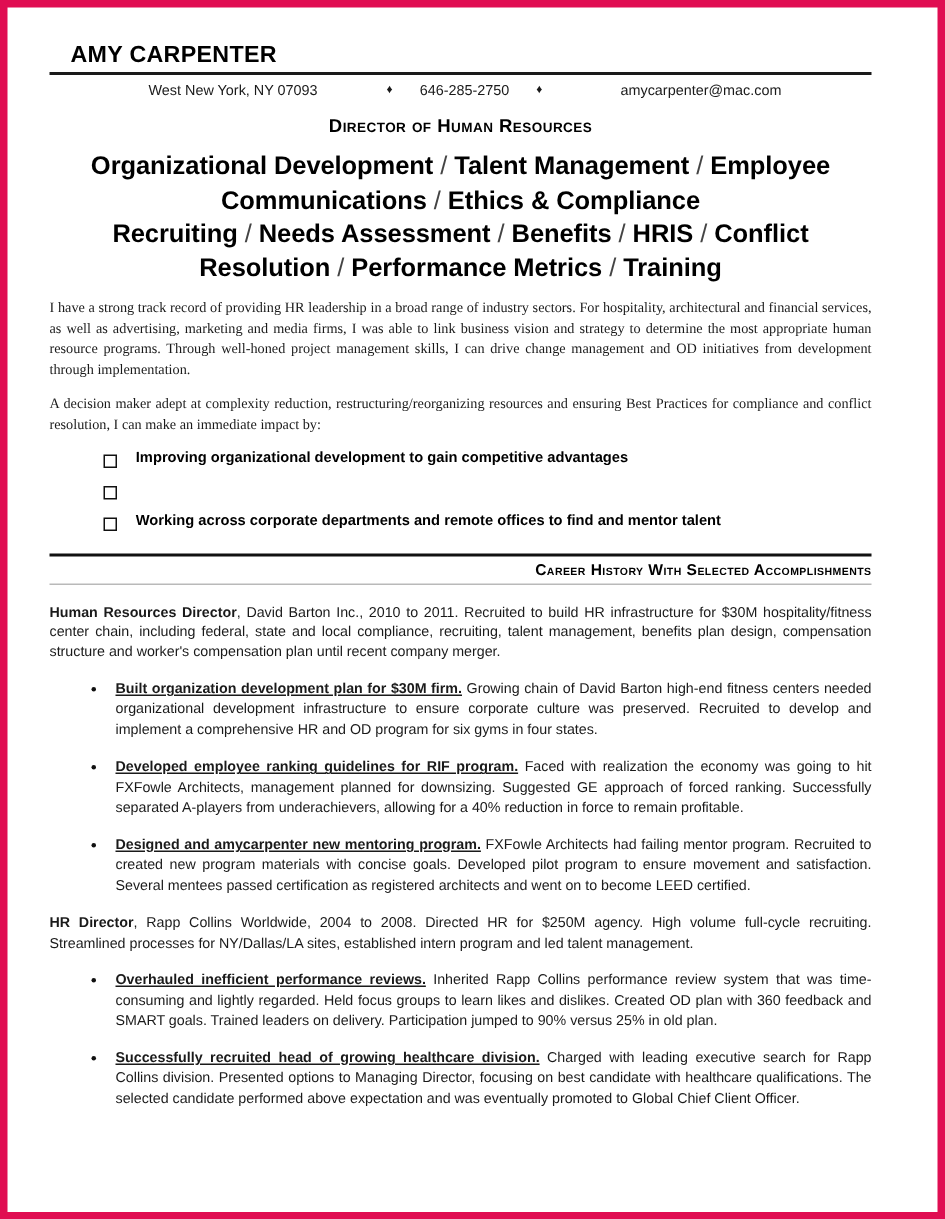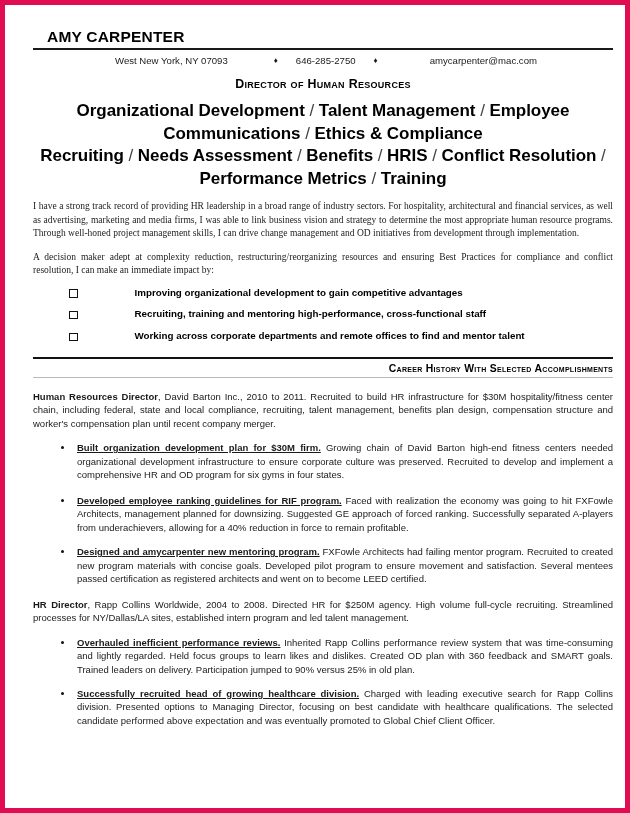--- a/index.html
+++ b/index.html
@@ -15,21 +15,21 @@
     overflow: hidden;
   }
 
   
   .page {
     box-sizing: border-box;
     width: 630px;
     height: 813px;
     border: 5px solid #e00d52;
     background: #ffffff;
-    padding: 22px 12px 0 28px;
+    padding: 22px 44px 0 28px;
   }
 
   
   .name-row {
     border-bottom: 2px solid #1a1a1a;
     padding-bottom: 1px;
   }
   .name {
     font-size: 15.5px;
     font-weight: bold;
@@ -89,27 +89,26 @@
   }
 
   
   .sq-list {
     margin: 9px 0 0 0;
     padding: 0;
     list-style: none;
   }
   .sq-item {
     display: flex;
-    align-items: flex-start;
+    align-items: center;
     font-size: 9.8px;
     font-weight: bold;
     line-height: 1.3;
     margin-bottom: 9px;
     padding-left: 36px;
-    gap: 44px;
   }
   .sq-marker {
     flex: 0 0 auto;
     width: 6.5px;
     height: 6.5px;
     border: 1.3px solid #111;
     margin-right: 13px;
     margin-top: 2.5px;
   }
 
@@ -193,21 +192,20 @@
   <div class="para">I have a strong track record of providing HR leadership in a broad range of industry sectors. For hospitality, architectural and financial services, as well as advertising, marketing and media firms, I was able to link business vision and strategy to determine the most appropriate human resource programs. Through well-honed project management skills, I can drive change management and OD initiatives from development through implementation.</div>
   <div class="para">A decision maker adept at complexity reduction, restructuring/reorganizing resources and ensuring Best Practices for compliance and conflict resolution, I can make an immediate impact by:</div>
 
   <ul class="sq-list" id="impact-list">
       <li class="sq-item">
         <span class="sq-marker"></span>
         <span>Improving organizational development to gain competitive advantages</span>
       </li>
       <li class="sq-item">
         <span class="sq-marker"></span>
-        <span>Recruiting, training and mentoring high-performance, cross-functional staff</span>
       </li>
       <li class="sq-item">
         <span class="sq-marker"></span>
         <span>Working across corporate departments and remote offices to find and mentor talent</span>
       </li>
     </ul>
 
   <div class="section-head">Career History With Selected Accomplishments</div>
 
   <div id="entries">

